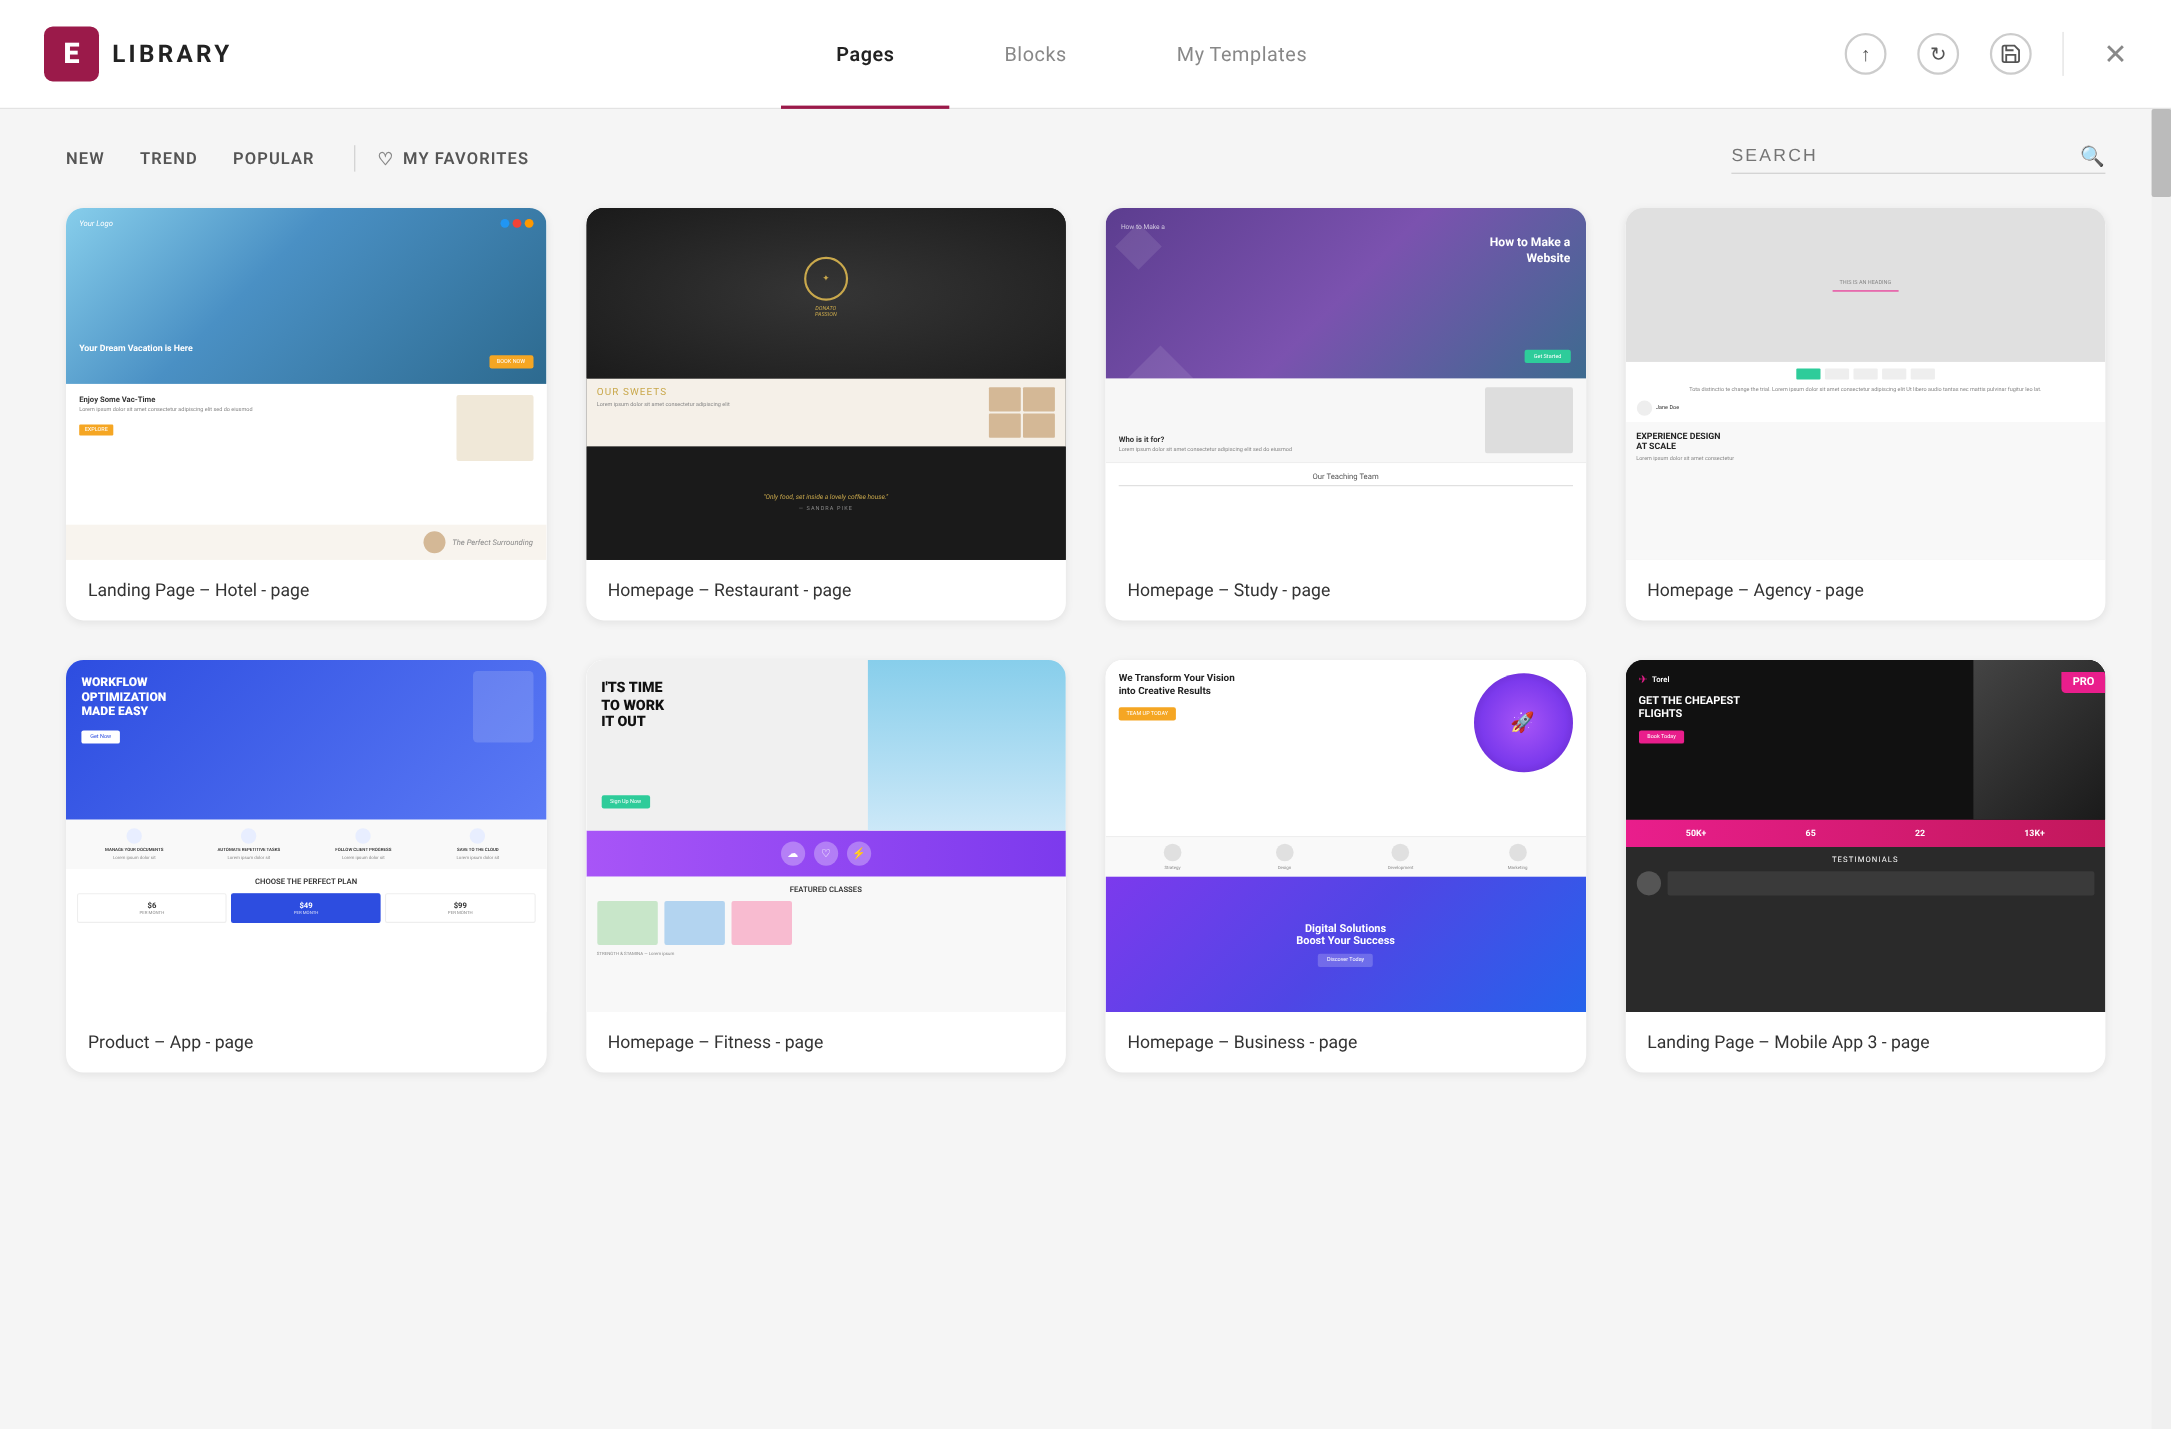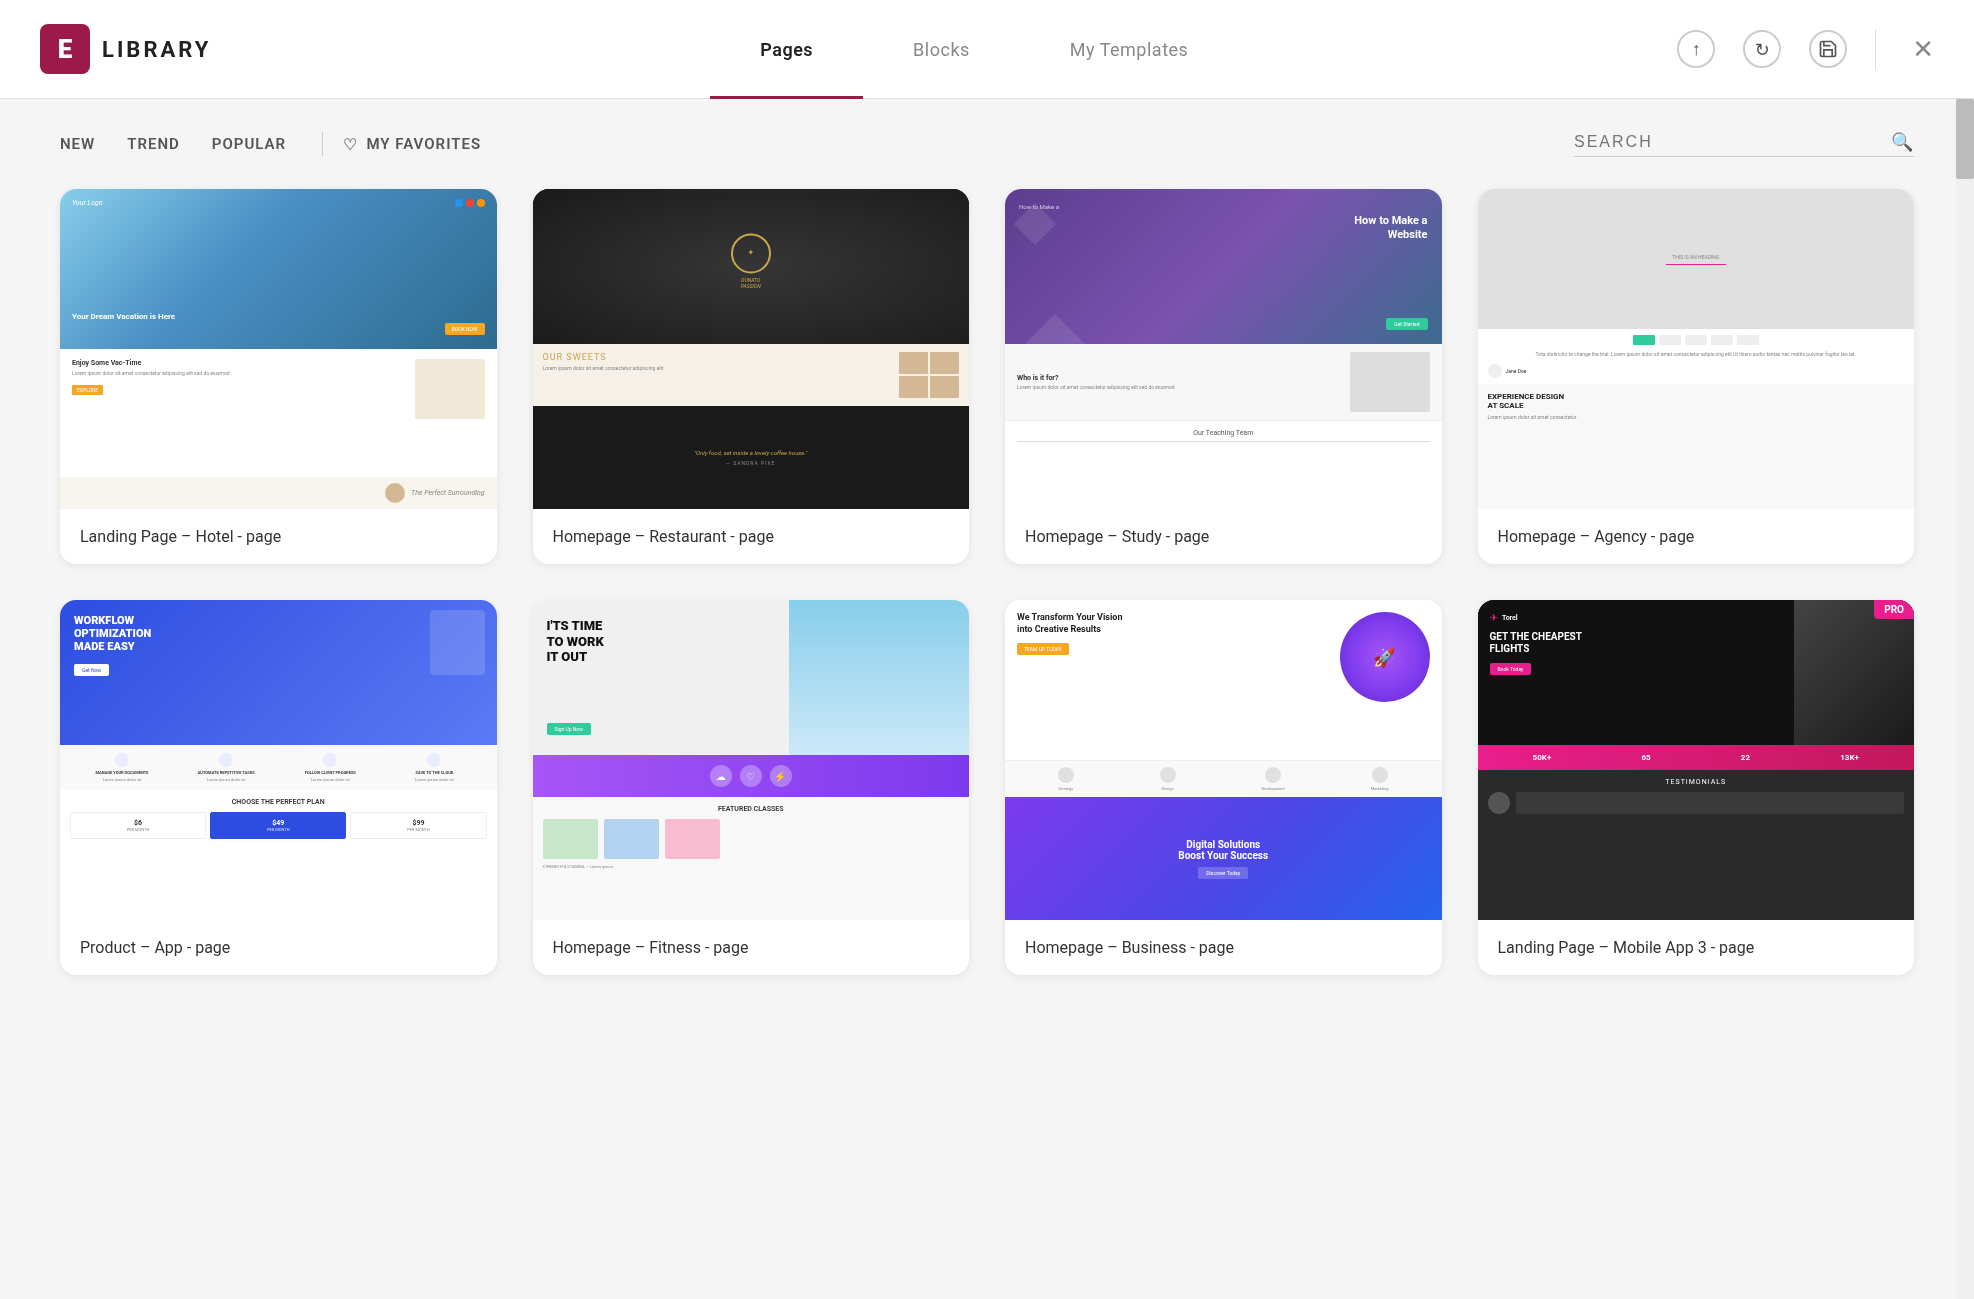--- a/index.html
+++ b/index.html
@@ -370,21 +370,21 @@
       color: #fff;
       font-size: 5px;
       padding: 3px 8px;
       border-radius: 2px;
     }
     .study-who {
       background: #f7f7f7;
       padding: 8px 12px;
       display: flex;
       gap: 8px;
-      align-items: center;
+      align-items: flex-end;
     }
     .study-who-text { flex: 1; font-size: 6px; color: #333; }
     .study-who-img {
       width: 80px;
       height: 60px;
       background: #ddd;
       border-radius: 2px;
     }
     .study-team {
       flex: 1;
@@ -640,21 +640,21 @@
 
     
     .preview-mobile {
       background: #1a1a1a;
       height: 100%;
       display: flex;
       flex-direction: column;
     }
     .pro-badge {
       position: absolute;
-      top: 0;
+      top: 11px;
       right: 0;
       background: #e91e8c;
       color: #fff;
       font-size: 10px;
       font-weight: 700;
       padding: 4px 10px;
       border-radius: 0 0 0 4px;
       z-index: 10;
     }
     .mobile-hero {

